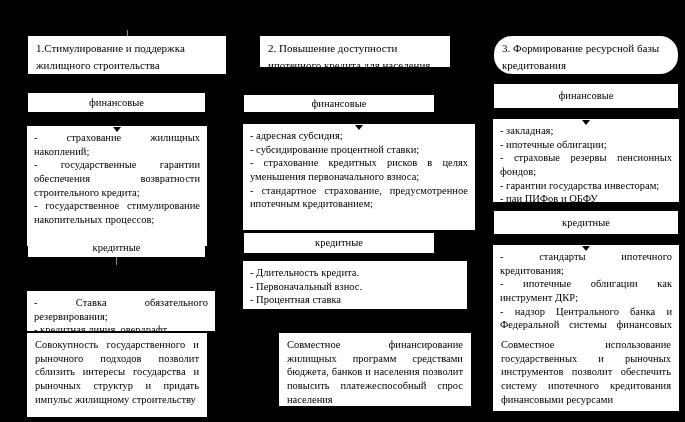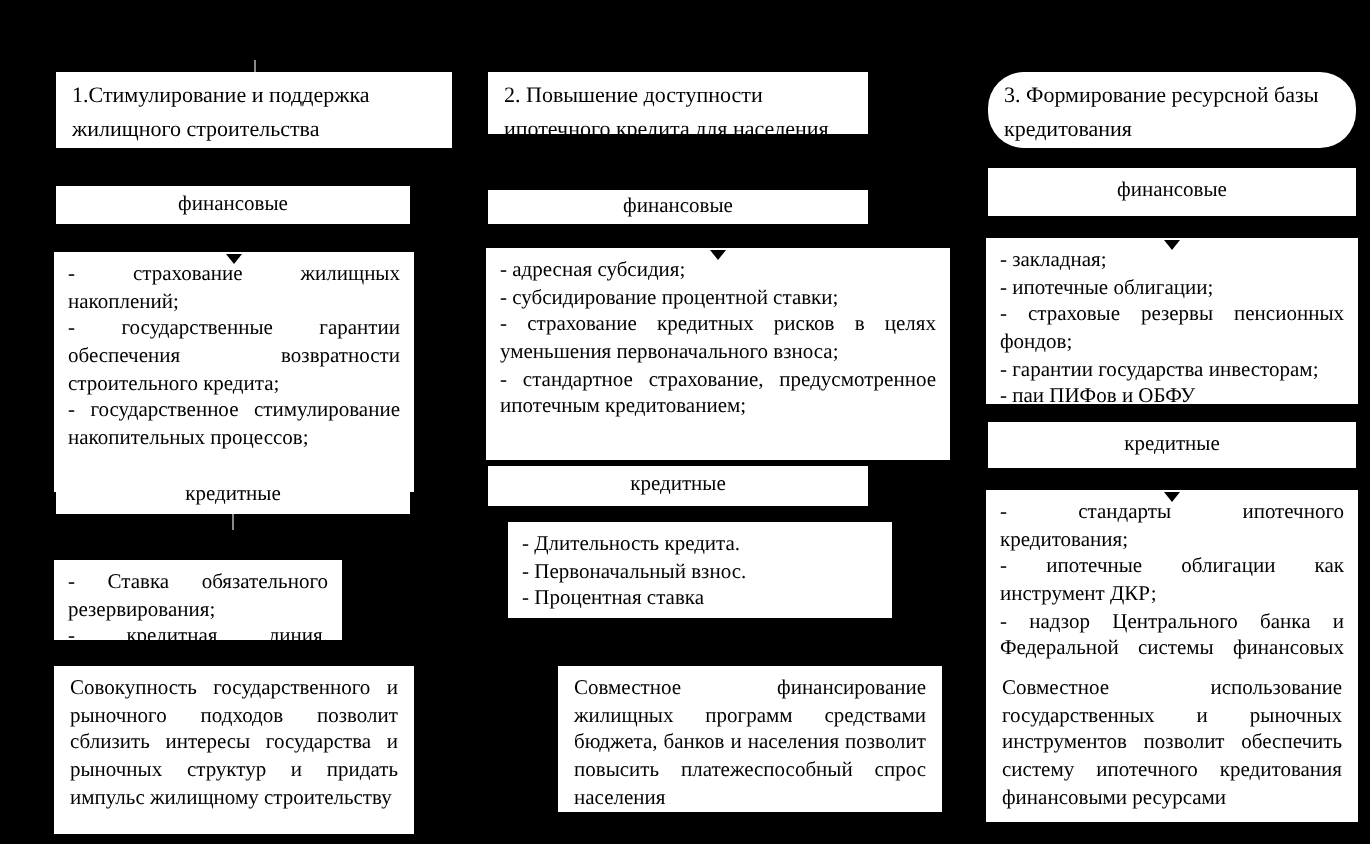--- a/index.html
+++ b/index.html
@@ -35,31 +35,31 @@
     border-right: 4px solid transparent;
     border-top: 5px solid #000;
   }
   .connector { position: absolute; width: 1px; background: #8a8a8a; }
 
   
   #c1-title      { left: 28px;  top: 36px;  width: 198px; height: 38px; }
   #c1-fin-label  { left: 28px;  top: 93px;  width: 177px; height: 19px; }
   #c1-fin-list   { left: 27px;  top: 126px; width: 180px; height: 120px; }
   #c1-cred-label { left: 28px;  top: 238px; width: 177px; height: 19px; }
-  #c1-cred-list  { left: 27px;  top: 280px; width: 144px; height: 40px; }
+  #c1-cred-list  { left: 27px;  top: 291px; width: 188px; height: 40px; }
   #c1-summary    { left: 27px;  top: 333px; width: 180px; height: 84px; }
   #conn-c1-top   { left: 127px; top: 30px;  height: 6px; }
   #conn-c1-cred  { left: 116px; top: 257px; height: 8px; }
 
   
-  #c2-title      { left: 244px; top: 36px;  width: 190px; height: 31px; }
+  #c2-title      { left: 260px; top: 36px;  width: 190px; height: 31px; }
   #c2-fin-label  { left: 244px; top: 95px;  width: 190px; height: 17px; }
   #c2-fin-list   { left: 243px; top: 124px; width: 232px; height: 106px; }
   #c2-cred-label { left: 244px; top: 233px; width: 190px; height: 20px; }
-  #c2-cred-list  { left: 243px; top: 261px; width: 192px; height: 48px; margin-left: 11px; }
+  #c2-cred-list  { left: 243px; top: 261px; width: 224px; height: 48px; }
   #c2-summary    { left: 243px; top: 333px; width: 192px; height: 73px; margin-left: 36px; }
 
   
   #c3-title      { left: 494px; top: 36px;  width: 184px; height: 38px; border-radius: 18px; }
   #c3-fin-label  { left: 494px; top: 84px;  width: 184px; height: 24px; }
   #c3-fin-list   { left: 493px; top: 119px; width: 186px; height: 83px; }
   #c3-cred-label { left: 494px; top: 211px; width: 184px; height: 23px; }
   #c3-cred-list  { left: 493px; top: 245px; width: 186px; height: 88px; }
   #c3-summary    { left: 493px; top: 333px; width: 186px; height: 78px; }
 </style>

